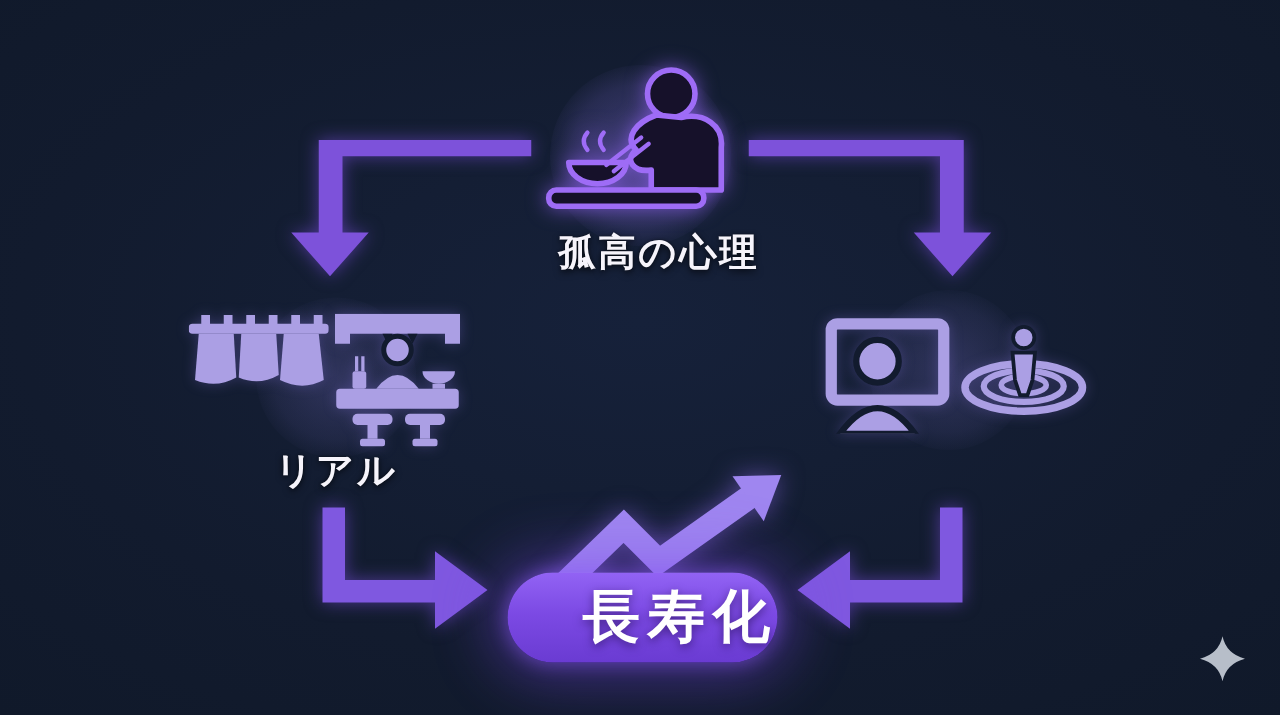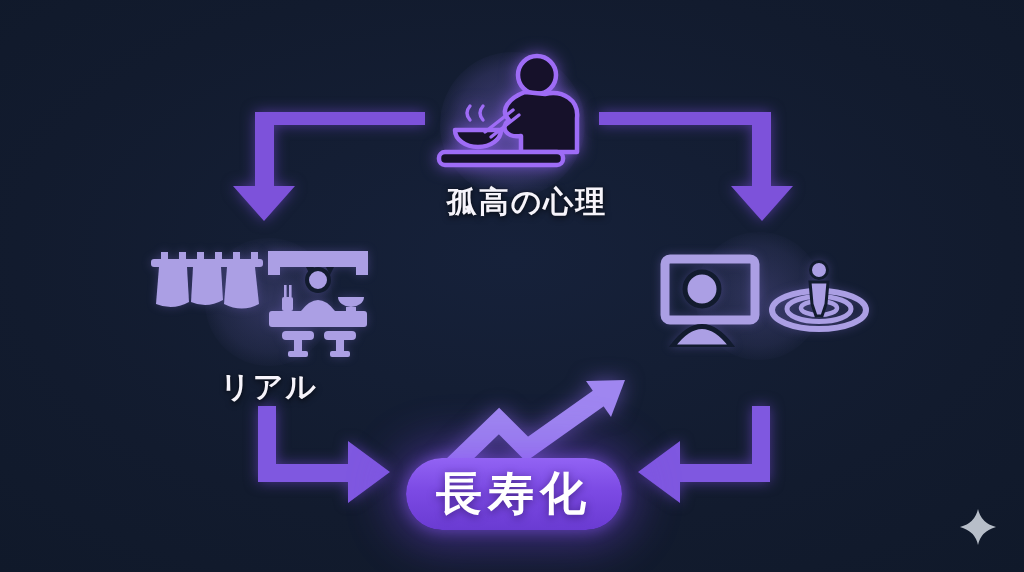--- a/index.html
+++ b/index.html
@@ -21,21 +21,21 @@
   .node-label{
     position:absolute;color:#f6f4fb;font-weight:bold;font-size:30px;
     transform:translateX(-50%);white-space:nowrap;letter-spacing:2px;
     text-shadow:0 2px 6px rgba(0,0,0,.65), 0 0 2px rgba(0,0,0,.5);
   }
   .pill{
     position:absolute;left:406px;top:458px;width:216px;height:72px;
     border-radius:40px;
     background:linear-gradient(180deg,#9263f4 0%,#7c4ae4 45%,#6a3bd2 100%);
     box-shadow:0 0 46px 14px rgba(123,72,235,.42), 0 0 14px 2px rgba(150,100,255,.45);
-    display:flex;align-items:center;justify-content:center;
+    display:flex;align-items:center;justify-content:flex-end;
   }
   .pill-label{
     color:#ffffff;font-weight:bold;font-size:46px;letter-spacing:6px;
     text-shadow:0 2px 8px rgba(30,10,70,.55);
   }
   svg{display:block;}
   .arrow-glow{filter:drop-shadow(0 0 7px rgba(125,78,230,.55));}
   .icon-glow{filter:drop-shadow(0 0 8px rgba(150,100,250,.65));}
   .soft-glow{filter:drop-shadow(0 0 5px rgba(140,120,230,.30));}
 </style>
@@ -130,19 +130,19 @@
       <ellipse cx="51" cy="51" rx="32" ry="12.5" stroke-width="5"></ellipse>
       <ellipse cx="51" cy="50" rx="18" ry="7" stroke-width="4.5"></ellipse>
     </g>
     <g fill="#ab9fe4" stroke="#121b2e" stroke-width="3">
       <circle cx="51" cy="12" r="8.5"></circle>
       <path d="M42,24 H60 L58,46 L54,58 H48 L44,46 Z"></path>
     </g>
   </svg>
 
   <div class="node-label" style="left:511px;top:182px;margin-left:16px;">孤高の心理</div>
-  <div class="node-label" style="left:269px;top:356px;margin-top:11px;">リアル</div>
+  <div class="node-label" style="left:269px;top:356px;">リアル</div>
 
   <svg class="abs" style="left:959px;top:508px;" width="38" height="38" viewBox="0 0 38 38">
     <path d="M19,1 Q22,15 37,19 Q22,23 19,37 Q16,23 1,19 Q16,15 19,1 Z" fill="#b7bec9"></path>
   </svg>
 
 </div>
 
 </body></html>

